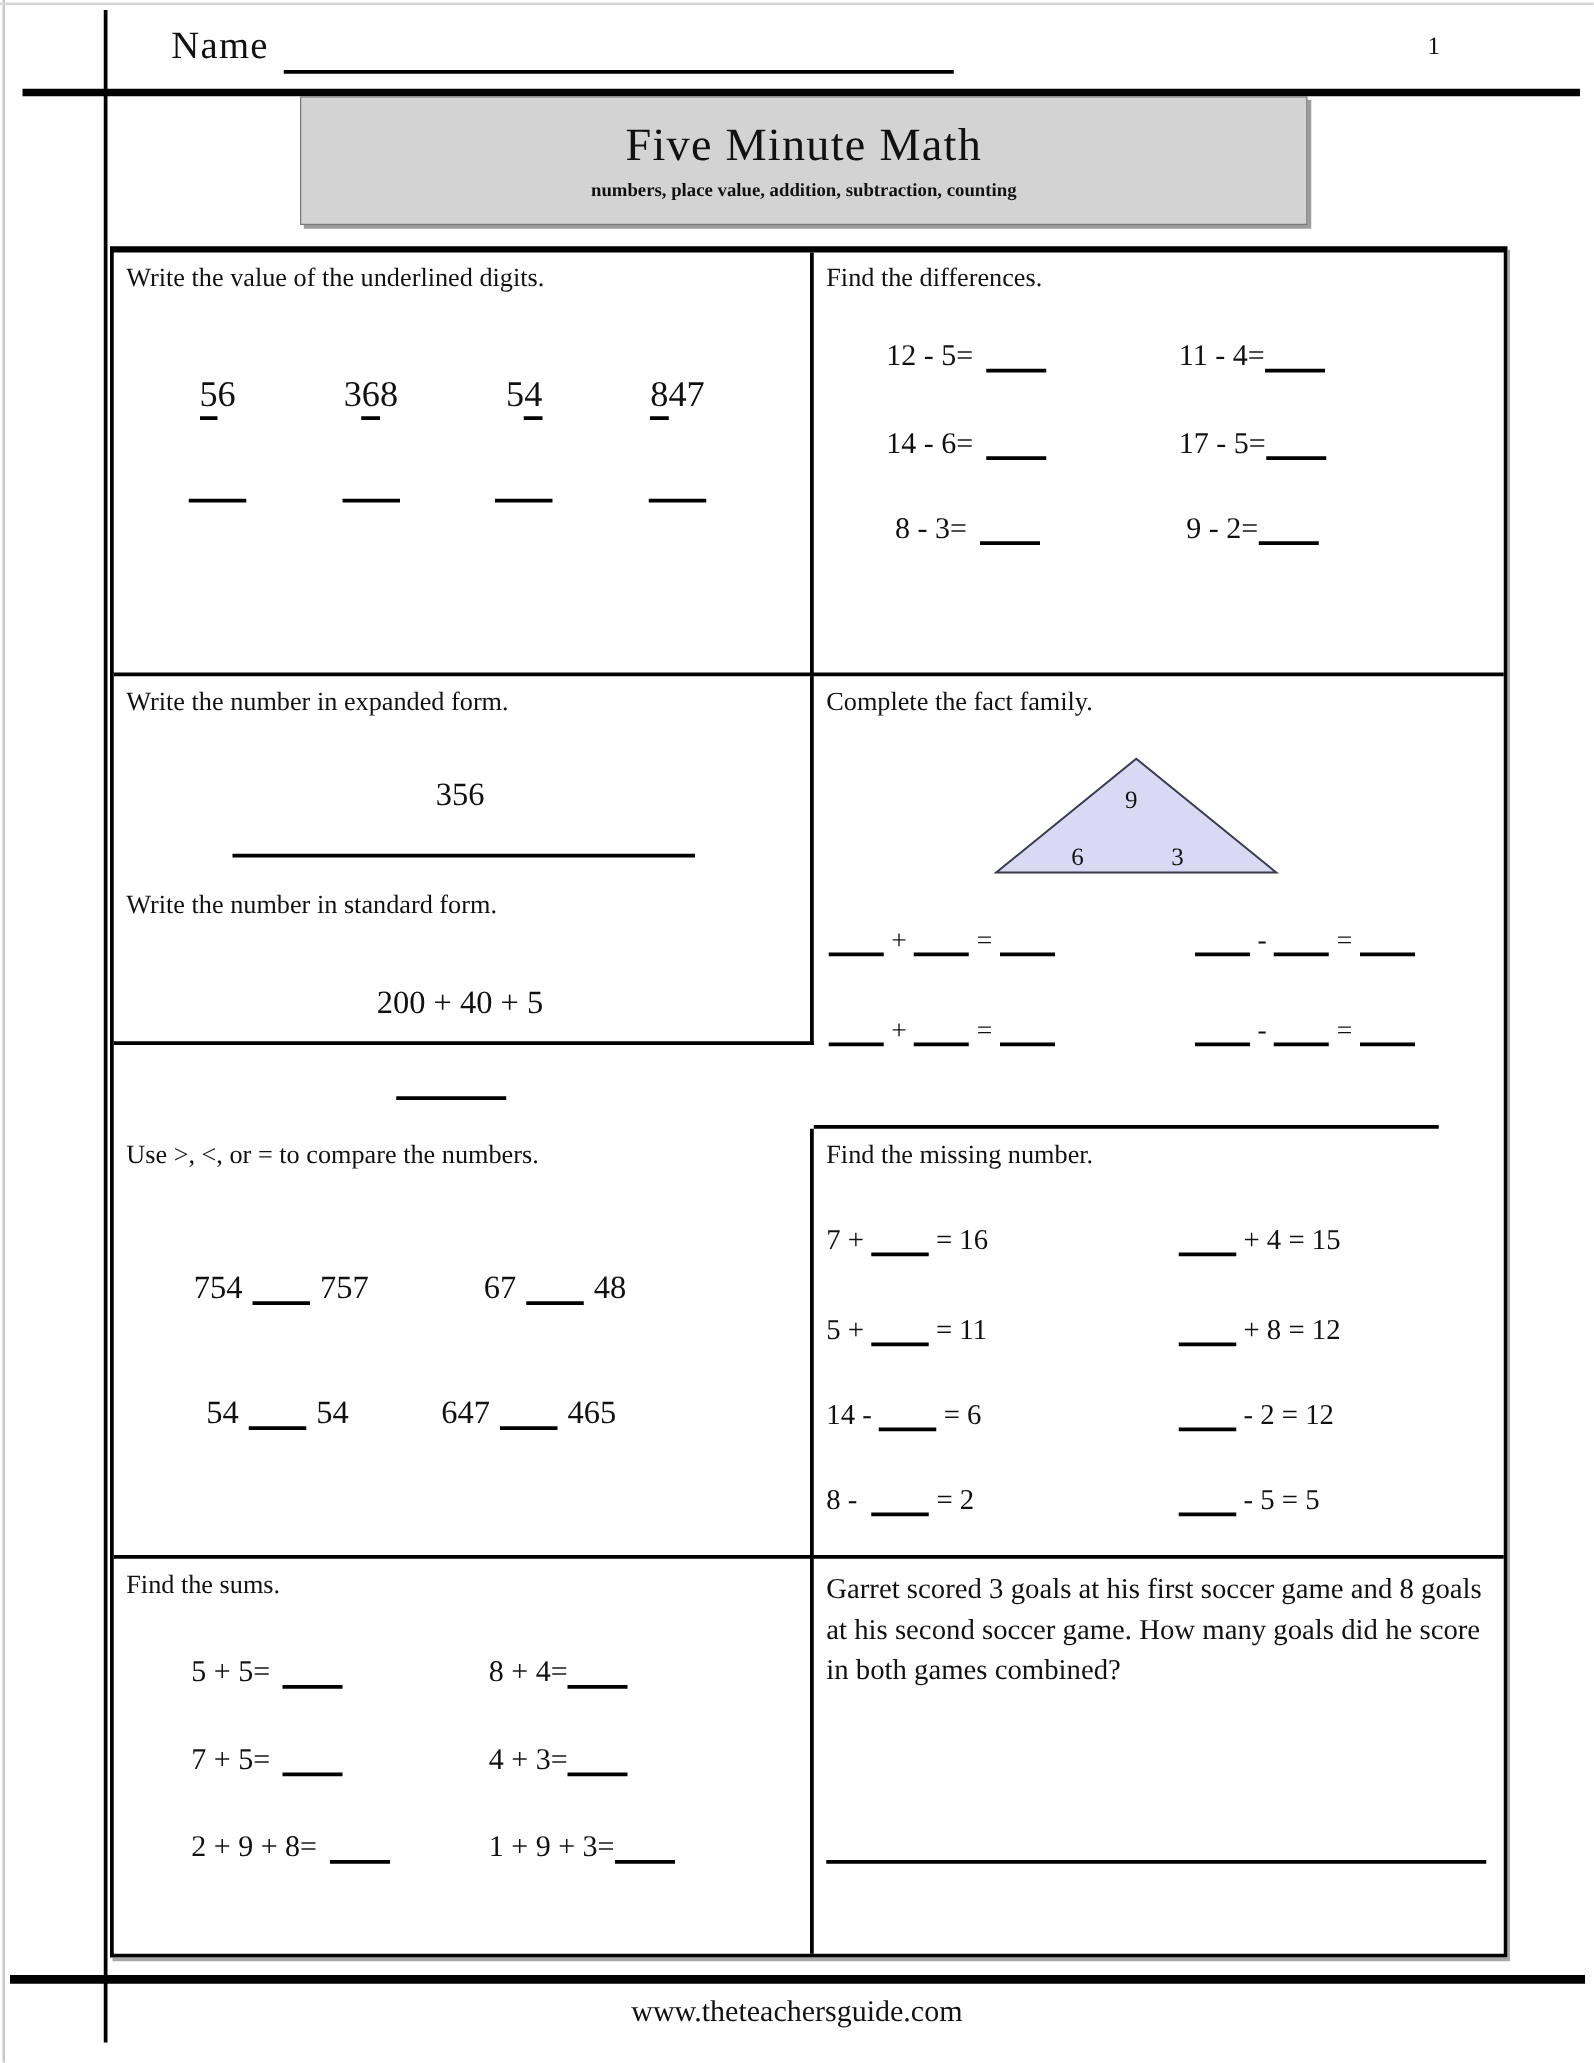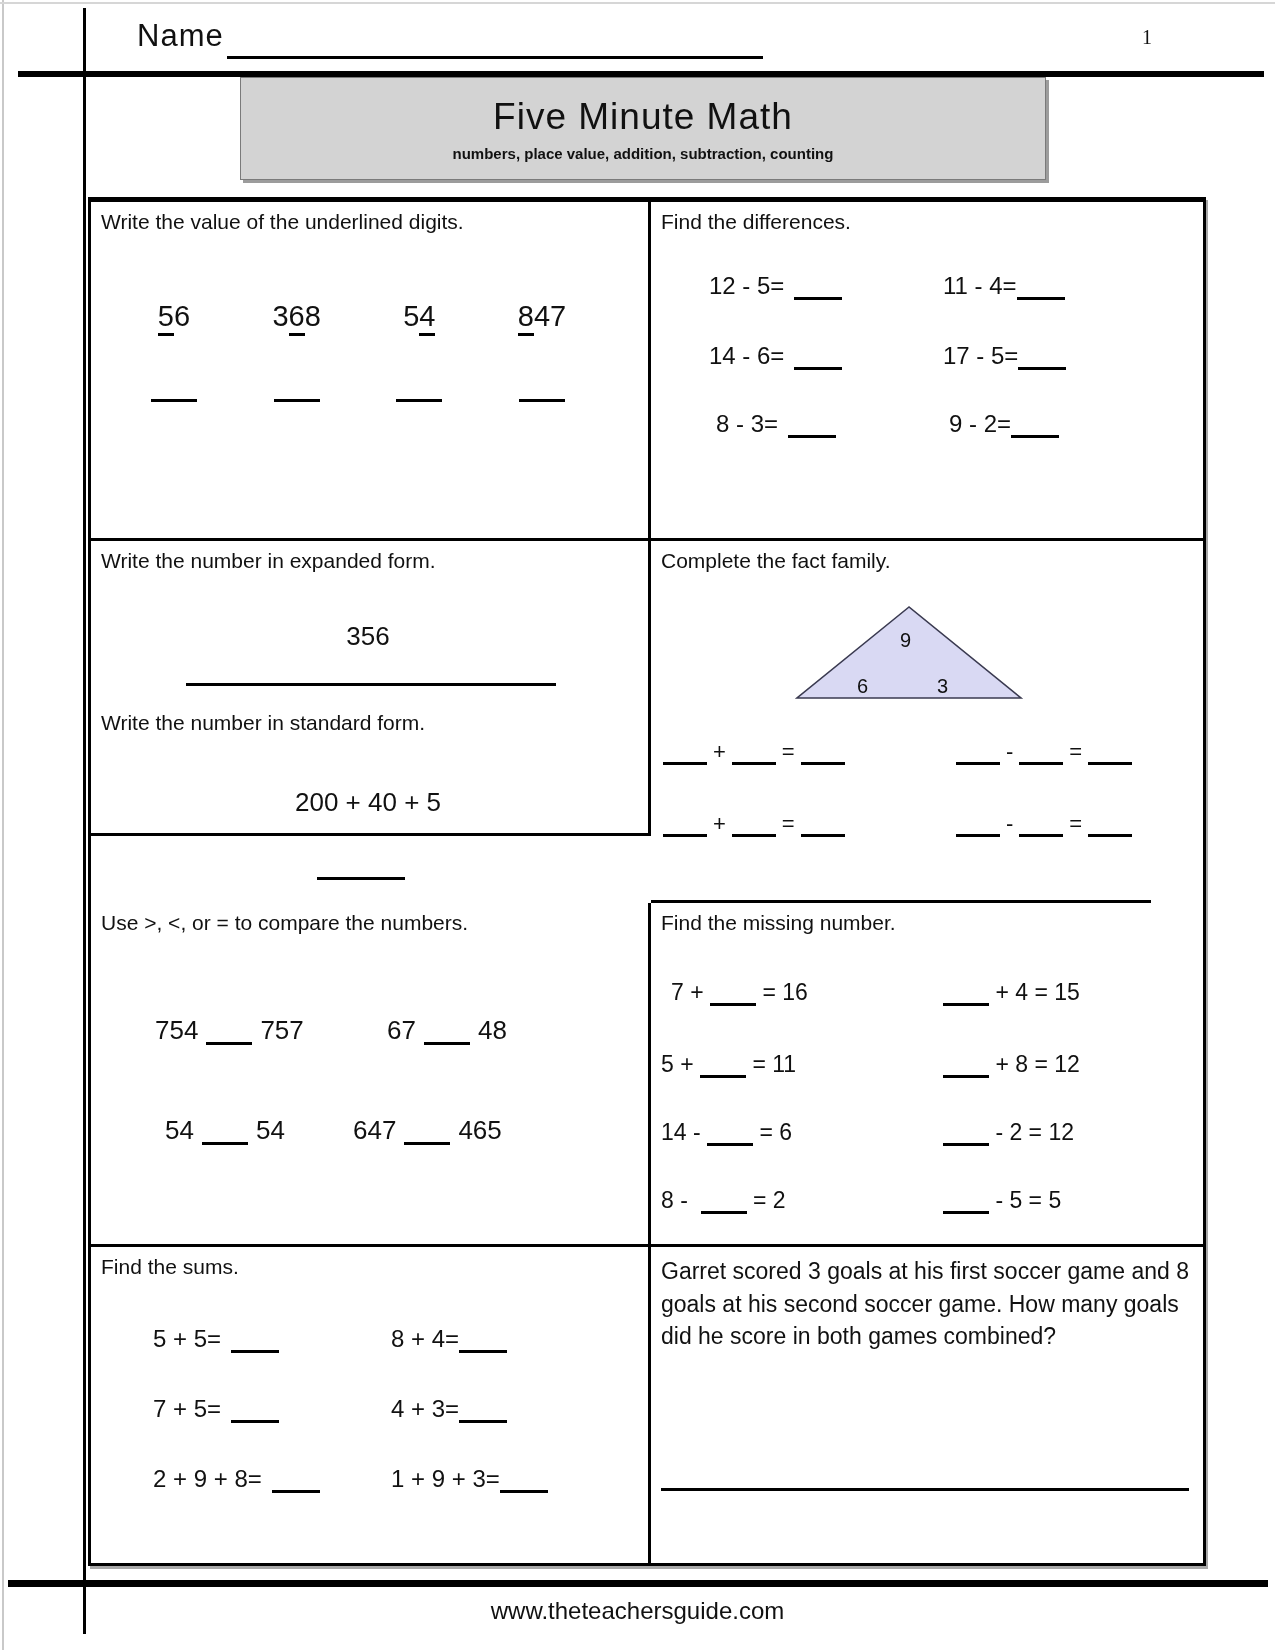--- a/index.html
+++ b/index.html
@@ -2,21 +2,21 @@
 <html><head>
 <meta charset="utf-8">
 <style>
   * { margin:0; padding:0; box-sizing:border-box; }
   html,body { background:#ffffff; }
   body {
     width:1275px; height:1650px;
     font-family:"Liberation Sans","DejaVu Sans",sans-serif;
     color:#111; position:relative; overflow:hidden;
   }
-  .abs { position:absolute; }
+  .abs { position:absolute;font-family:Liberation Serif, serif; }
 
   
   .edge-left  { left:2px; top:0; width:2px; height:1650px; background:#c9c9c9; }
   .edge-top   { left:0; top:2px; width:1275px; height:2px; background:#d6d6d6; }
 
   
   .vrule { left:83px; top:8px; width:3px; height:1626px; background:#000; }
 
   
   .name-label { left:137px; top:18px; font-size:31px; letter-spacing:1px; }
@@ -200,21 +200,21 @@
     </div>
     <div class="prob-row cmp" style="top:212px;">
       <span class="lcol" style="left:74px;"><span>54</span><span class="blank"></span><span>54</span></span>
       <span class="rcol" style="left:262px;"><span>647</span><span class="blank"></span><span>465</span></span>
     </div>
   </div>
 
   <div class="cell c6 b-b">
     <div class="prompt">Find the missing number.</div>
     <div class="prob-row miss" style="top:76px;">
-      <span class="lcol" style="left:20px;"><span>7 +</span> <span class="blank"></span> <span>= 16</span></span>
+      <span class="lcol" style="left:10px;"><span>7 +</span> <span class="blank"></span> <span>= 16</span></span>
       <span class="rcol" style="left:292px;"><span class="blank"></span> <span>+ 4 = 15</span></span>
     </div>
     <div class="prob-row miss" style="top:148px;">
       <span class="lcol" style="left:10px;"><span>5 +</span> <span class="blank"></span> <span>= 11</span></span>
       <span class="rcol" style="left:292px;"><span class="blank"></span> <span>+ 8 = 12</span></span>
     </div>
     <div class="prob-row miss" style="top:216px;">
       <span class="lcol" style="left:10px;"><span>14 -</span> <span class="blank"></span> <span>= 6</span></span>
       <span class="rcol" style="left:292px;"><span class="blank"></span> <span>- 2 = 12</span></span>
     </div>

